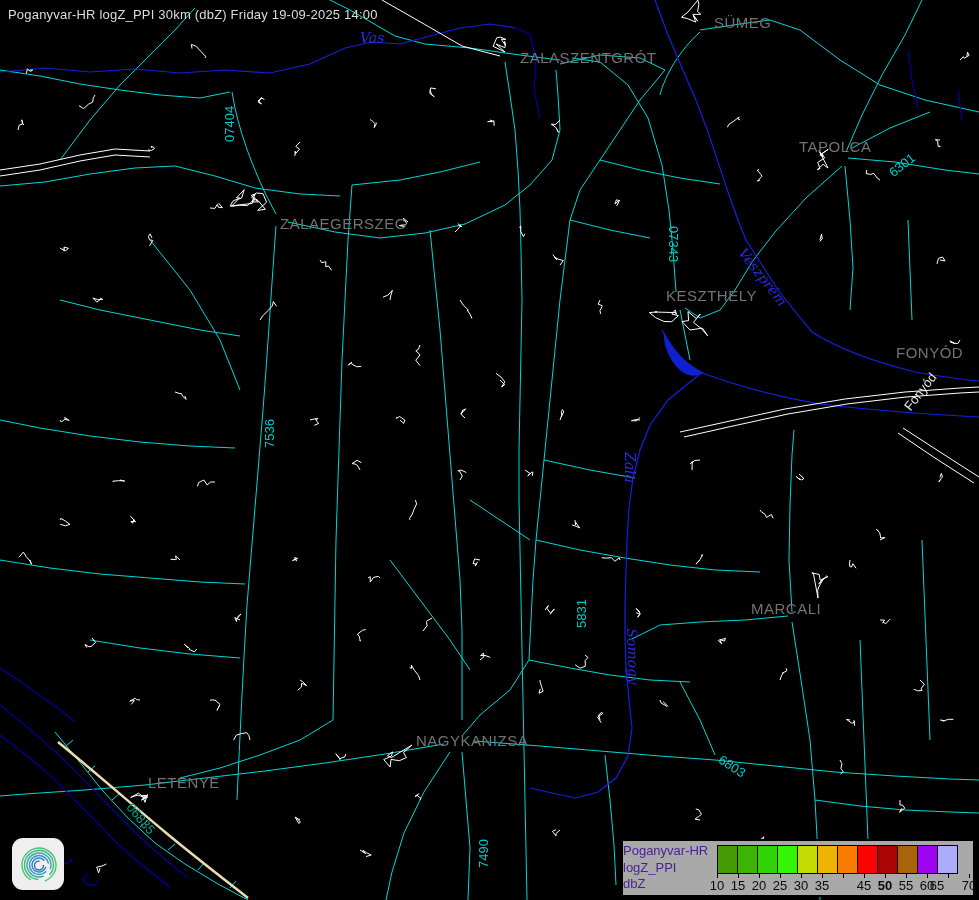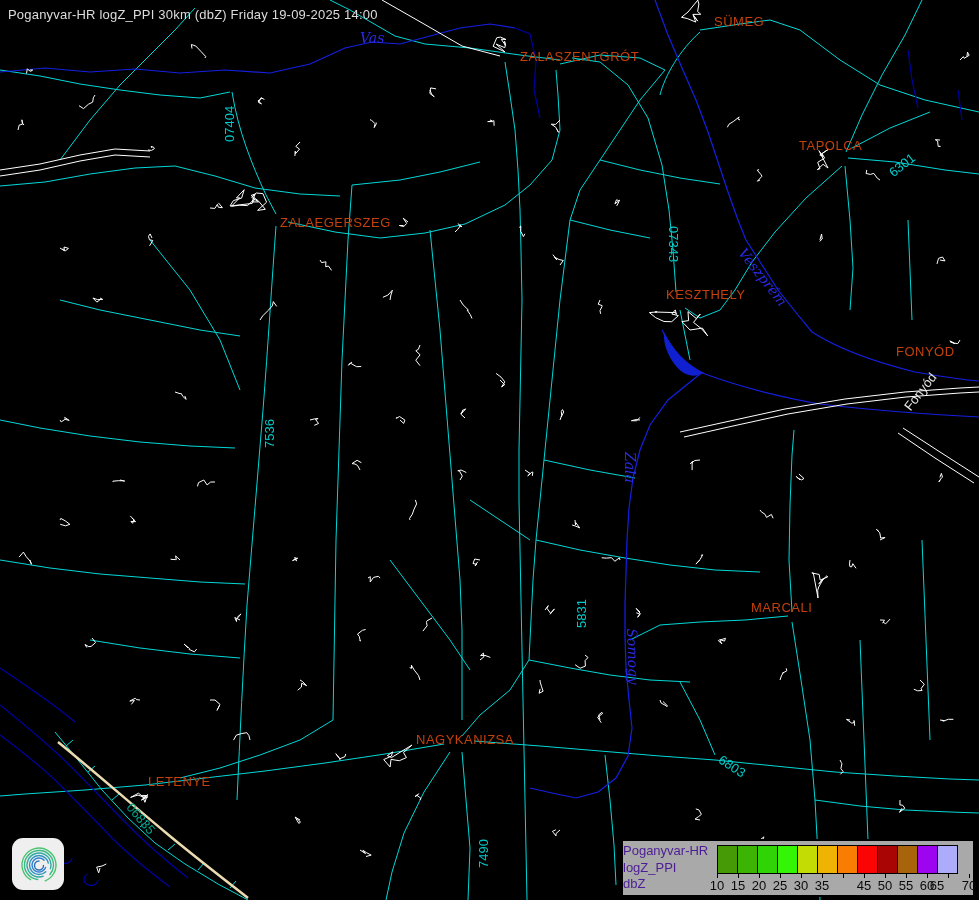--- a/index.html
+++ b/index.html
@@ -1,20 +1,20 @@
 <!DOCTYPE html>
 <html><head>
 <meta charset="utf-8">
 <style>
   html,body{margin:0;padding:0;background:#000;}
   .screen{position:relative;width:979px;height:900px;background:#000;overflow:hidden;
           font-family:"Liberation Sans",sans-serif;}
   .screen svg{position:absolute;left:0;top:0;}
   .maplabel{position:absolute;white-space:nowrap;}
-  .city{color:#c2410c;font-size:13px;letter-spacing:.5px;}
+  .city{color:#737373;font-size:15px;letter-spacing:.5px;}
   .title{position:absolute;left:8px;top:7px;color:#dcdcdc;font-size:13px;letter-spacing:.2px;}
   .roadnum{color:#00cccc;font-size:13px;font-family:"Liberation Sans",sans-serif;}
   .roadnum.dark{color:#00a086;}
   .roadnum.white{color:#e8e8e8;}
   .county{color:#2a2ae8;font-size:14px;font-family:"DejaVu Serif",serif;font-style:italic;}
   .rot{transform-origin:left top;}
   
   .legend{position:absolute;left:621px;top:839px;width:354px;height:58px;background:#a9a9a9;
           border:2px solid #000;box-sizing:border-box;display:flex;align-items:center;}
   .legend-title{width:92px;text-align:left;color:#4c1d95;font-size:13px;line-height:1.3;}
@@ -286,21 +286,21 @@
           <span class="tick" style="left: 63px;">25</span>
           <i class="tickmark" style="left: 84px;"></i>
           <span class="tick" style="left: 84px;">30</span>
           <i class="tickmark" style="left: 105px;"></i>
           <span class="tick" style="left: 105px;">35</span>
           <i class="tickmark" style="left: 126px;"></i>
           <span class="tick" style="left: 126px; margin-top: 29px;">40</span>
           <i class="tickmark" style="left: 147px;"></i>
           <span class="tick" style="left: 147px;">45</span>
           <i class="tickmark" style="left: 168px;"></i>
-          <span class="tick" style="left: 168px;">50</span>
+          <span class="tick" style="left: 168px; font-weight: bold;">50</span>
           <i class="tickmark" style="left: 189px;"></i>
           <span class="tick" style="left: 189px;">55</span>
           <i class="tickmark" style="left: 210px;"></i>
           <span class="tick" style="left: 210px;">60</span>
           <i class="tickmark" style="left: 231px;"></i>
           <span class="tick" style="left: 220px; text-align: center;">65</span>
           <i class="tickmark" style="left: 252px;"></i>
           <span class="tick" style="left: 252px;">70</span>
         </div>
     </div>

